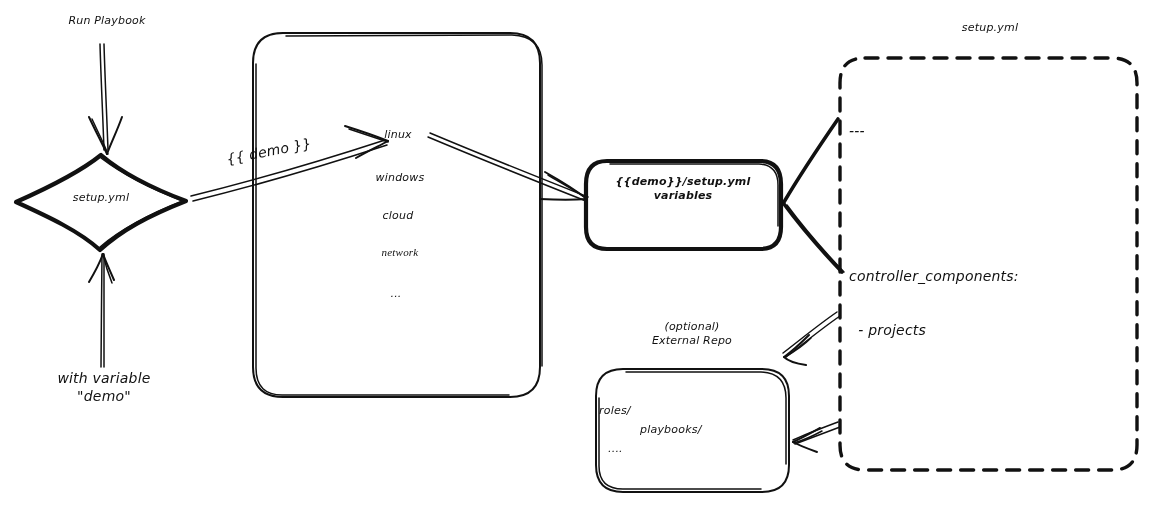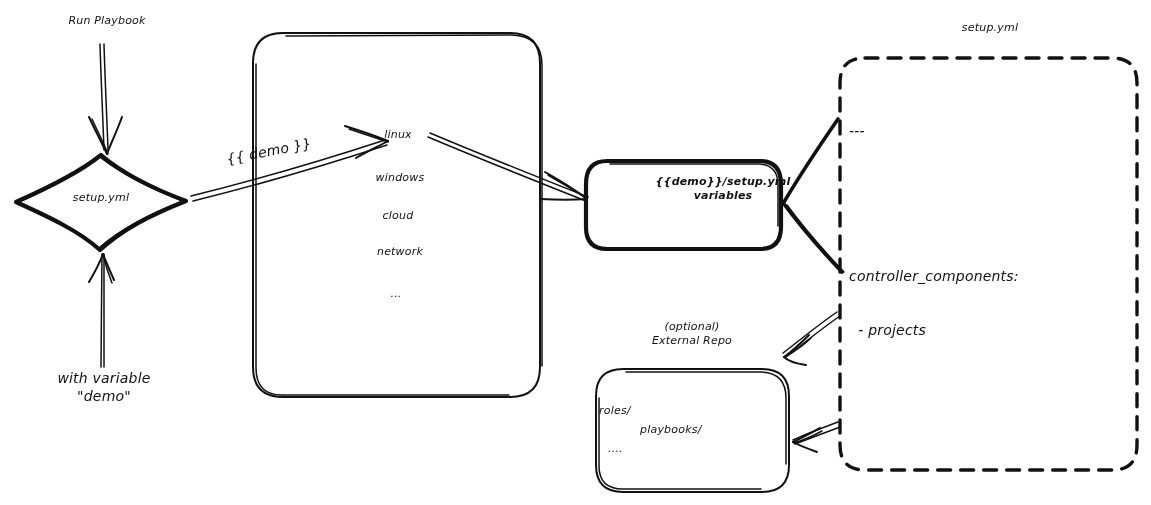--- a/index.html
+++ b/index.html
@@ -149,25 +149,25 @@
 
 
   <div class="lbl hand s14" style="left:226px; top:143px; transform:rotate(-11deg);">{{ demo }}</div>
 
   <div class="lbl ctr hand s15" style="left:398px; top:128px;">linux</div>
 
   <div class="lbl ctr hand s15" style="left:400px; top:171px;">windows</div>
 
   <div class="lbl ctr hand s15" style="left:398px; top:209px;">cloud</div>
 
-  <div class="lbl ctr hand s15" style="left:400px; top:245px;">network</div>
+  <div class="lbl ctr hand s15" style="left:400px; top:245px;font-family:Liberation Serif, serif;">network</div>
 
   <div class="lbl ctr hand s15" style="left:396px; top:287px;">...</div>
 
-  <div class="lbl ctr hand s15 bold" style="left:683px; top:175px;margin-left:40px;">{{demo}}/setup.yml
+  <div class="lbl ctr hand s15 bold" style="left:683px; top:175px;">{{demo}}/setup.yml
 variables</div>
 
   <div class="lbl ctr hand s15" style="left:692px; top:320px;">(optional)
 External Repo</div>
 
   <div class="lbl hand s15" style="left:599px; top:404px;">roles/</div>
 
   <div class="lbl hand s15" style="left:608px; top:423px;margin-left:32px;">playbooks/</div>
 
   <div class="lbl hand s15" style="left:608px; top:442px;">....</div>

